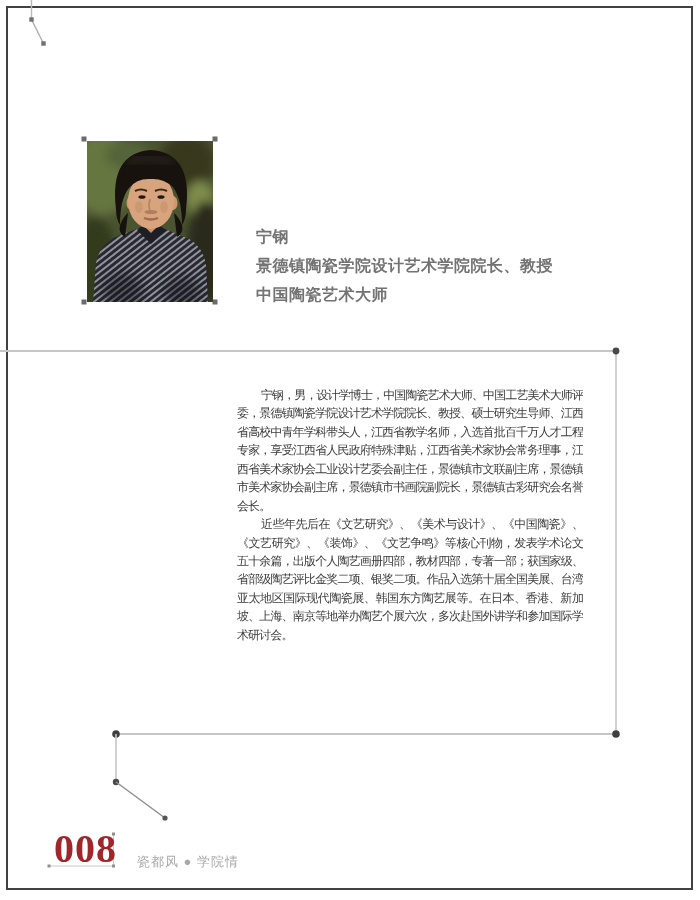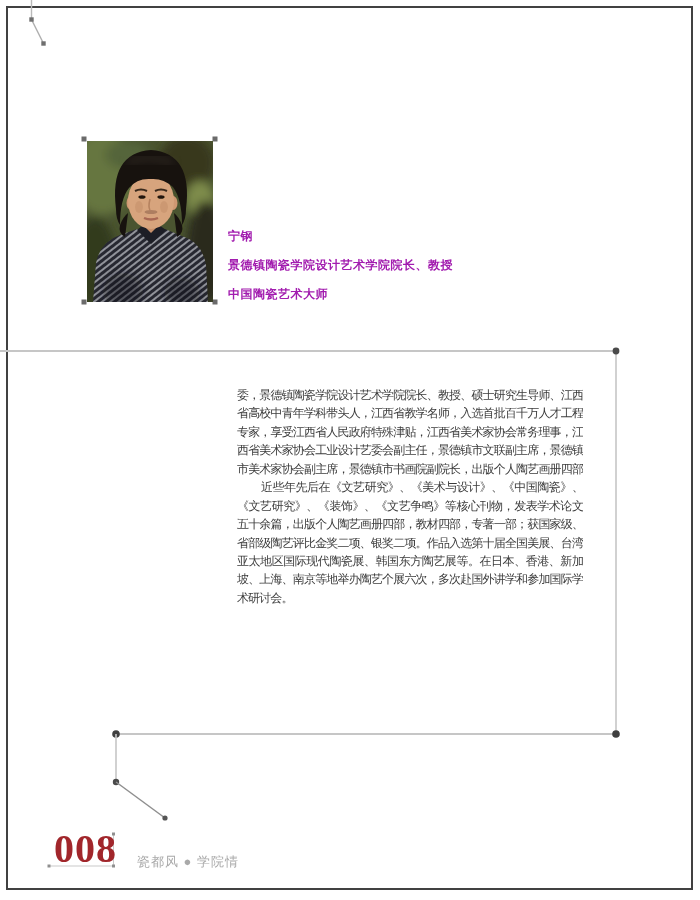--- a/index.html
+++ b/index.html
@@ -12,22 +12,22 @@
   #page-frame{
     left:6px;top:6px;width:687px;height:884px;
     border:2px solid #414141;box-sizing:border-box;background:transparent;
   }
   
   #decor{left:0;top:0;width:700px;height:900px;pointer-events:none;}
   
   #photo{left:87px;top:141px;width:126px;height:161px;overflow:hidden;}
   
   #profile-block{
-    left:228px;top:222px;width:360px;
-    color:#a21caf;font-weight:600;font-size:12px;line-height:29px;
+    left:256px;top:222px;width:360px;
+    color:#737373;font-weight:600;font-size:16px;line-height:29px;
     letter-spacing:0.5px;font-family:"Liberation Sans",sans-serif;
   }
   
   #bio-block{
     left:237px;top:386px;width:346px;
     font-family:"Liberation Serif",serif;color:#3b3b3b;
     font-size:12px;letter-spacing:-0.9px;
   }
   .bio-line{
     height:18.45px;line-height:18.45px;overflow:hidden;
@@ -142,25 +142,27 @@
 </div>
 
 <div class="abs" id="profile-block">
   <div>宁钢</div>
   <div>景德镇陶瓷学院设计艺术学院院长、教授</div>
   <div>中国陶瓷艺术大师</div>
 </div>
 
 <div class="abs" id="bio-block">
   <div>
+      <div class="bio-line first">宁钢，男，设计学博士，中国陶瓷艺术大师、中国工艺美术大师评</div>
       <div class="bio-line">委，景德镇陶瓷学院设计艺术学院院长、教授、硕士研究生导师、江西</div>
       <div class="bio-line">省高校中青年学科带头人，江西省教学名师，入选首批百千万人才工程</div>
       <div class="bio-line">专家，享受江西省人民政府特殊津贴，江西省美术家协会常务理事，江</div>
       <div class="bio-line">西省美术家协会工业设计艺委会副主任，景德镇市文联副主席，景德镇</div>
-      <div class="bio-line">市美术家协会副主席，景德镇市书画院副院长，出版个人陶艺画册四部</div>
+      <div class="bio-line">市美术家协会副主席，景德镇市书画院副院长，景德镇古彩研究会名誉</div>
+      <div class="bio-line last">会长。</div>
     </div>
   <div>
       <div class="bio-line first">近些年先后在《文艺研究》、《美术与设计》、《中国陶瓷》、</div>
       <div class="bio-line">《文艺研究》、《装饰》、《文艺争鸣》等核心刊物，发表学术论文</div>
       <div class="bio-line">五十余篇，出版个人陶艺画册四部，教材四部，专著一部；获国家级、</div>
       <div class="bio-line">省部级陶艺评比金奖二项、银奖二项。作品入选第十届全国美展、台湾</div>
       <div class="bio-line">亚太地区国际现代陶瓷展、韩国东方陶艺展等。在日本、香港、新加</div>
       <div class="bio-line">坡、上海、南京等地举办陶艺个展六次，多次赴国外讲学和参加国际学</div>
       <div class="bio-line last">术研讨会。</div>
     </div>

